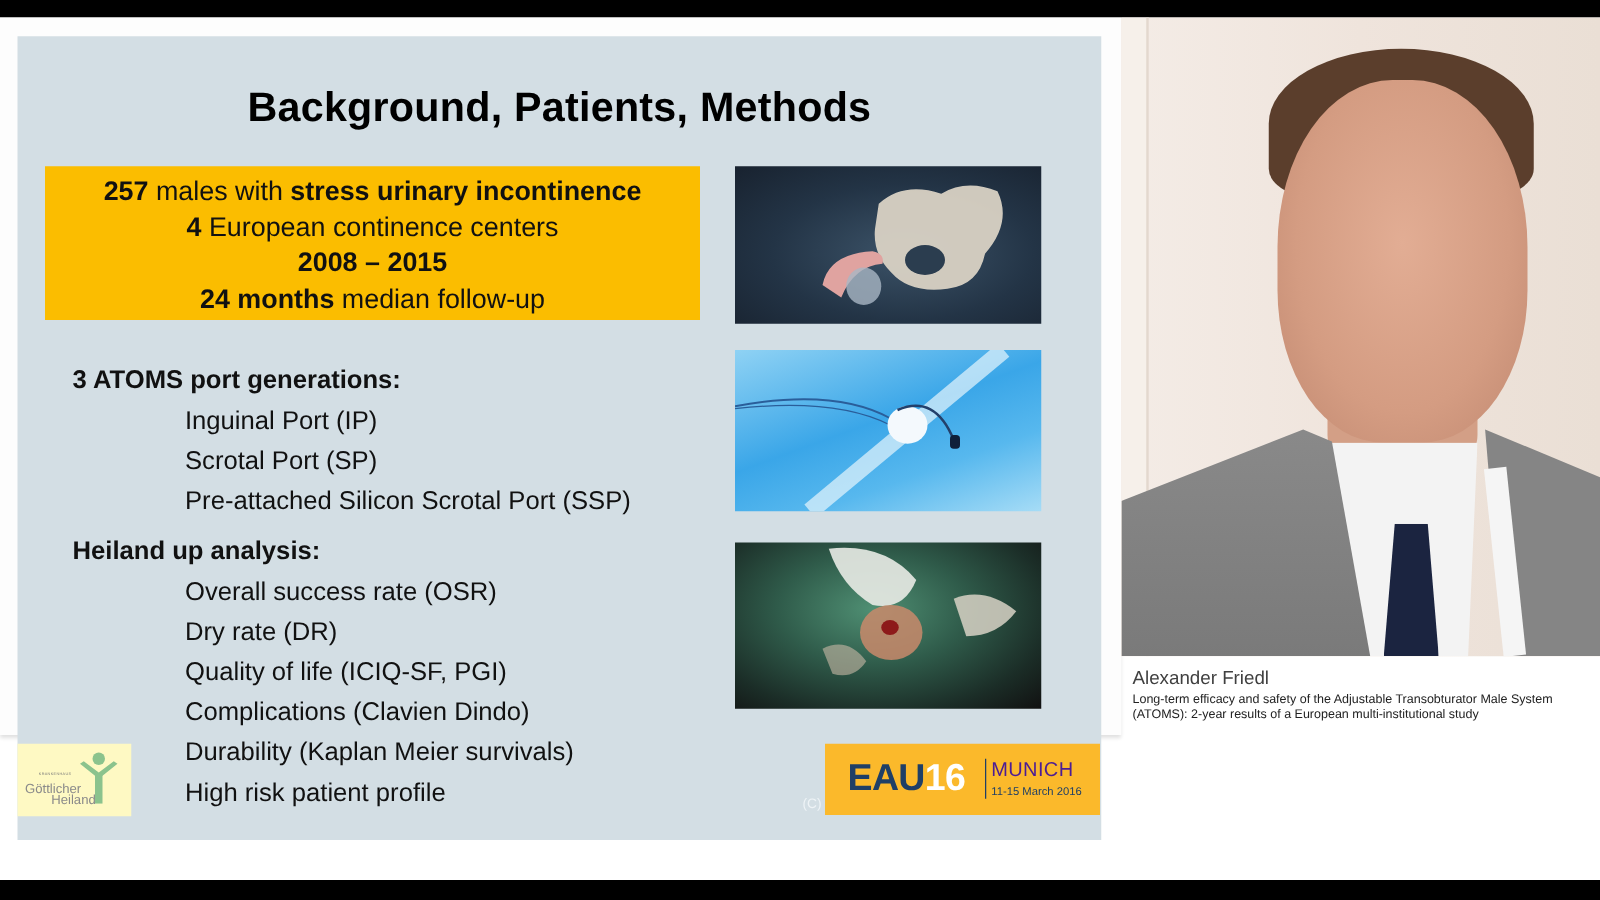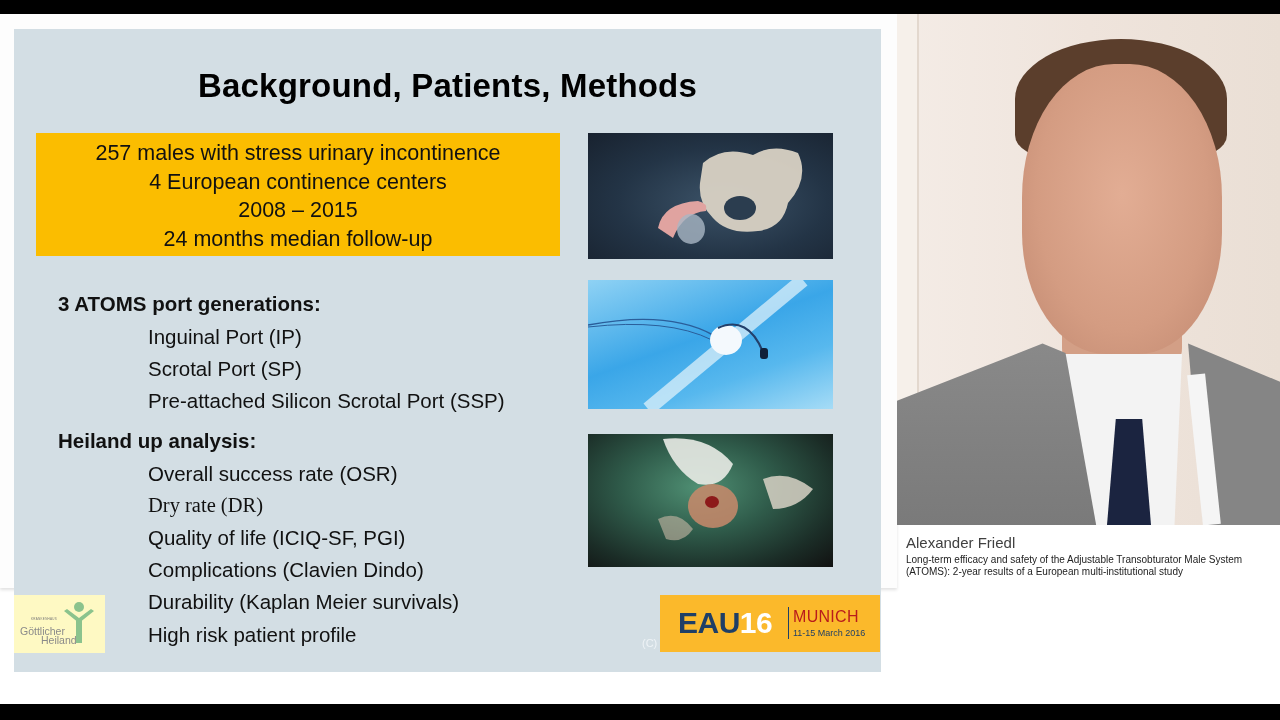--- a/index.html
+++ b/index.html
@@ -11,40 +11,40 @@
 
   .stage { position: absolute; left: 0; top: 14px; width: 1280px; height: 690px; background: #fff; }
 
   .slide-frame { position: absolute; left: 0; top: 0; width: 897px; height: 574px; background: #fdfdfd; box-shadow: 0 2px 3px rgba(0,0,0,0.12); }
   .slide { position: absolute; left: 14px; top: 15px; width: 867px; height: 643px; background: #d3dee4; }
 
   .slide-title { position: absolute; left: 0; top: 38px; width: 895px; text-align: center; font-weight: bold; font-size: 33px; color: #000; letter-spacing: 0.2px; }
 
   .highlight-box { position: absolute; left: 22px; top: 104px; width: 524px; height: 123px; background: #fbbd00; text-align: center; padding-top: 6px; }
   .highlight-box .line { font-size: 21.5px; line-height: 28.5px; color: #111; white-space: nowrap; }
-  .highlight-box b { font-weight: normal; }
+  .highlight-box b { font-weight: bold; }
 
   .section-head { position: absolute; left: 44px; font-size: 20.5px; font-weight: bold; color: #111; white-space: nowrap; }
   .sub-item { position: absolute; left: 134px; font-size: 20.5px; color: #111; white-space: nowrap; }
 
   .photo { position: absolute; left: 574px; width: 245px; overflow: hidden; }
   .photo-anatomy { top: 104px; height: 126px; background: radial-gradient(ellipse at 55% 55%, #3c5368 0%, #233446 55%, #18222f 100%); }
   .photo-device { top: 251px; height: 129px; background: linear-gradient(160deg, #8fd2f4 0%, #3aa6e8 45%, #57b8ee 70%, #a6dcf6 100%); }
   .photo-surgery { top: 405px; height: 133px; background: radial-gradient(ellipse at 45% 40%, #4f8f73 0%, #2f5b4a 40%, #1b2d27 75%, #111 100%); }
 
   .logo-hospital { position: absolute; left: 0; top: 566px; width: 91px; height: 58px; background: #fef9c3; }
   .logo-hospital .name1 { position: absolute; left: 6px; top: 30px; font-size: 10.5px; color: #8a8a8a; }
   .logo-hospital .name2 { position: absolute; left: 27px; top: 39px; font-size: 10.5px; color: #8a8a8a; }
   .logo-hospital .tiny { position: absolute; left: 17px; top: 22px; font-size: 3px; color: #777; letter-spacing: 0.3px; }
 
   .eau-badge { position: absolute; left: 646px; top: 566px; width: 220px; height: 57px; background: #fbb92b; }
   .eau-badge .eau { position: absolute; left: 18px; top: 11px; font-size: 30px; font-weight: bold; color: #1f3f66; letter-spacing: -0.5px; }
   .eau-badge .eau .num { color: #fff; }
   .eau-badge .sep { position: absolute; left: 128px; top: 12px; width: 1px; height: 32px; background: #1f3f66; }
-  .eau-badge .city { position: absolute; left: 133px; top: 13px; font-size: 16px; color: #b91c1c; letter-spacing: 0.3px; }
+  .eau-badge .city { position: absolute; left: 133px; top: 13px; font-size: 16px; color: #4c1d95; letter-spacing: 0.3px; }
   .eau-badge .dates { position: absolute; left: 133px; top: 33px; font-size: 9px; color: #1f3f66; }
   .copyright { position: absolute; left: 628px; top: 608px; font-size: 11px; color: #eef3f6; }
 
   .speaker-video { position: absolute; left: 897px; top: 0; width: 383px; height: 511px; overflow: hidden; background: linear-gradient(90deg, #f4ece6 0%, #efe4dc 50%, #eadfd5 100%); }
   .video-edge { position: absolute; left: 0; top: 0; width: 22px; height: 511px; background: #f6f0ea; border-right: 2px solid #e3d8ce; }
   .suit { position: absolute; left: 0; top: 320px; width: 383px; height: 191px; background: linear-gradient(180deg, #8a8a8a 0%, #7a7a7a 100%); clip-path: polygon(0 35%, 38% 5%, 44% 10%, 52% 100%, 0 100%); }
   .suit-r { position: absolute; left: 0; top: 320px; width: 383px; height: 191px; background: #858585; clip-path: polygon(76% 5%, 100% 25%, 100% 100%, 80% 100%); }
   .shirt { position: absolute; left: 150px; top: 340px; width: 150px; height: 171px; background: #f3f3f3; clip-path: polygon(10% 0, 90% 0, 85% 100%, 15% 100%); }
   .tie { position: absolute; left: 210px; top: 405px; width: 44px; height: 106px; background: #1b2440; clip-path: polygon(20% 0, 80% 0, 100% 100%, 0 100%); }
   .neck { position: absolute; left: 165px; top: 280px; width: 120px; height: 90px; background: #d39f86; border-radius: 0 0 40% 40%; }
@@ -74,21 +74,21 @@
         <div class="line"><b>24 months</b><span> median follow-up</span></div>
       </div>
 
       <div class="section-head" style="top:263px;">3 ATOMS port generations:</div>
       <div class="sub-item" style="top:296px;">Inguinal Port (IP)</div>
       <div class="sub-item" style="top:328px;">Scrotal Port (SP)</div>
       <div class="sub-item" style="top:360px;">Pre-attached Silicon Scrotal Port (SSP)</div>
 
       <div class="section-head" style="top:400px;">Heiland up analysis:</div>
       <div class="sub-item" style="top:433px;">Overall success rate (OSR)</div>
-      <div class="sub-item" style="top:465px;font-family:Liberation Serif, serif;">Dry rate (DR)</div>
+      <div class="sub-item" style="top:465px;">Dry rate (DR)</div>
       <div class="sub-item" style="top:497px;">Quality of life (ICIQ-SF, PGI)</div>
       <div class="sub-item" style="top:529px;">Complications (Clavien Dindo)</div>
       <div class="sub-item" style="top:561px;">Durability (Kaplan Meier survivals)</div>
       <div class="sub-item" style="top:594px;">High risk patient profile</div>
 
       <div class="photo photo-anatomy">
         <svg width="245" height="126" viewBox="0 0 245 126">
           <path d="M115 30 Q135 12 165 22 Q185 10 210 20 Q222 45 200 70 Q195 95 170 98 Q140 102 125 85 Q110 70 112 50 Z" fill="#d9d2c4" opacity="0.95"></path>
           <ellipse cx="152" cy="75" rx="16" ry="12" fill="#2b3d4f"></ellipse>
           <path d="M70 95 Q75 70 110 68 Q120 70 118 78 Q95 80 85 105 Z" fill="#e0a3a0"></path>

